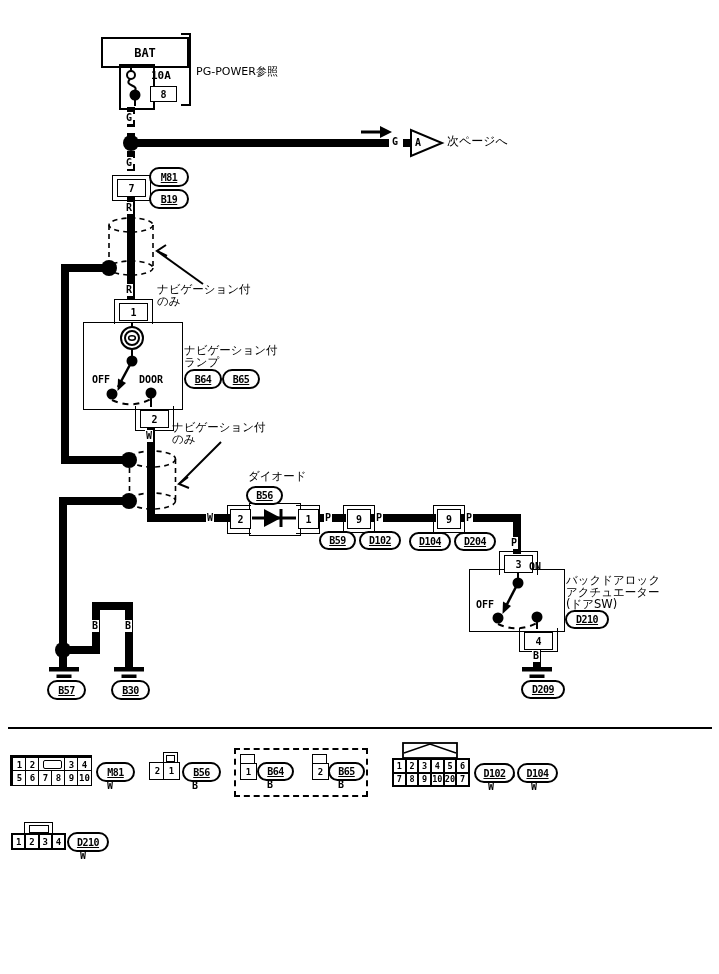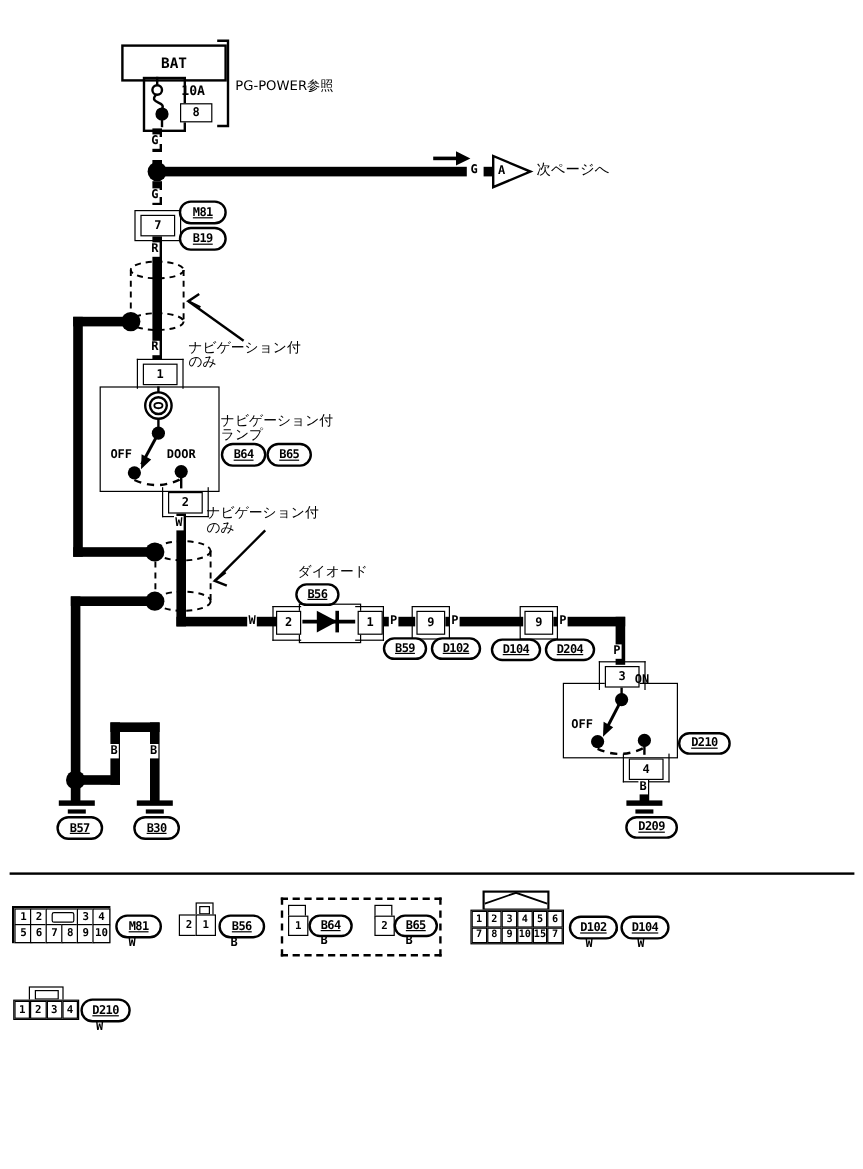--- a/index.html
+++ b/index.html
@@ -230,20 +230,21 @@
   <div class="oval" style="left:409px;top:532px;width:38px;height:15px">D104</div>
   <div class="oval" style="left:454px;top:532px;width:38px;height:15px">D204</div>
   <div class="wl" style="left:465px;top:512px">P</div>
   <div class="wl" style="left:510px;top:537px">P</div>
 
   <div class="brk" style="left:499px;top:551px;width:37px;height:23px;border-bottom:none"></div>
   <div class="boxc" style="left:504px;top:555px;width:27px;height:16px">3</div>
   <div class="cmp" style="left:469px;top:569px;width:94px;height:61px;border-width:1.8px;background:transparent"></div>
   <div class="tm" style="left:476px;top:599px">OFF</div>
   <div class="tm" style="left:529px;top:561px">ON</div>
+  <div class="t" style="left:566px;top:574px"><span>バックドアロック</span><br><span>アクチュエーター</span><br><span>(ドアSW)</span></div>
   <div class="oval" style="left:565px;top:610px;width:40px;height:15px">D210</div>
   <div class="brk" style="left:519px;top:628px;width:37px;height:23px;border-top:none"></div>
   <div class="boxc" style="left:524px;top:632px;width:27px;height:16px">4</div>
   <div class="wl" style="left:532px;top:650px">B</div>
   <div class="oval" style="left:521px;top:680px;width:40px;height:15px">D209</div>
 
   <div class="wl" style="left:91px;top:620px">B</div>
   <div class="wl" style="left:124px;top:620px">B</div>
   <div class="oval" style="left:47px;top:680px;width:35px;height:16px">B57</div>
   <div class="oval" style="left:111px;top:680px;width:35px;height:16px">B30</div>
@@ -288,21 +289,21 @@
     <div>1</div>
     <div>2</div>
     <div>3</div>
     <div>4</div>
     <div>5</div>
     <div>6</div>
     <div>7</div>
     <div>8</div>
     <div>9</div>
     <div>10</div>
-    <div>15</div>
+    <div>20</div>
     <div>7</div>
   </div>
   <div class="oval" style="left:474px;top:763px;width:37px;height:16px">D102</div>
   <div class="tm" style="left:511px;top:768px">,</div>
   <div class="oval" style="left:517px;top:763px;width:37px;height:16px">D104</div>
   <div class="tm" style="left:488px;top:781px">W</div>
   <div class="tm" style="left:531px;top:781px">W</div>
 
   <div class="cell" style="left:24px;top:822px;width:27px;height:12px">
       <span style="display:block;width:18px;height:6px;border:1.5px solid #000"></span>

